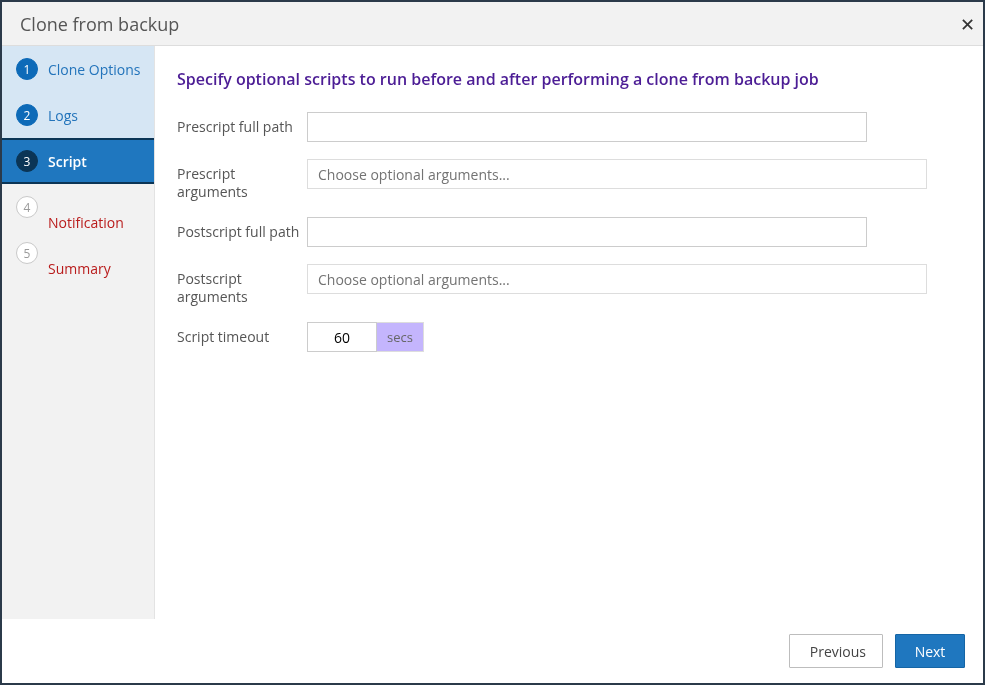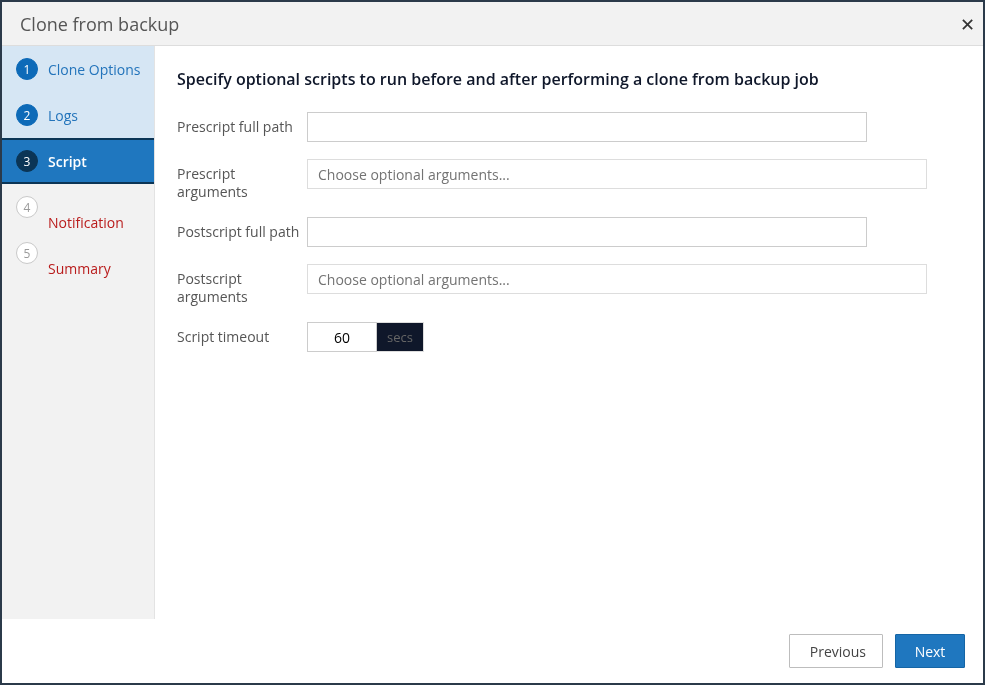--- a/index.html
+++ b/index.html
@@ -104,21 +104,21 @@
     margin-top: 30px;
   }
   .content {
     flex: 1;
     padding: 20px 30px 10px 22px;
     overflow: auto;
   }
   .section-heading {
     font-size: 16px;
     font-weight: 600;
-    color: #0f172a;
+    color: #4c1d95;
     margin: 2px 0 22px 0;
   }
   .form-row {
     display: flex;
     align-items: flex-start;
     margin-bottom: 12px;
     margin-top: 17px;
   }
   .form-label {
     width: 130px;
@@ -158,21 +158,21 @@
     height: 30px;
     border: 1px solid #ccc;
     text-align: center;
     font-family: inherit;
     font-size: 14px;
   }
   .timeout-unit {
     height: 30px;
     border: 1px solid #ddd;
     border-left: none;
-    background: #0f172a;
+    background: #c4b5fd;
     color: #666;
     padding: 0 10px;
     display: inline-flex;
     align-items: center;
     font-size: 13px;
   }
   .dialog-footer {
     height: 64px;
     display: flex;
     justify-content: flex-end;

